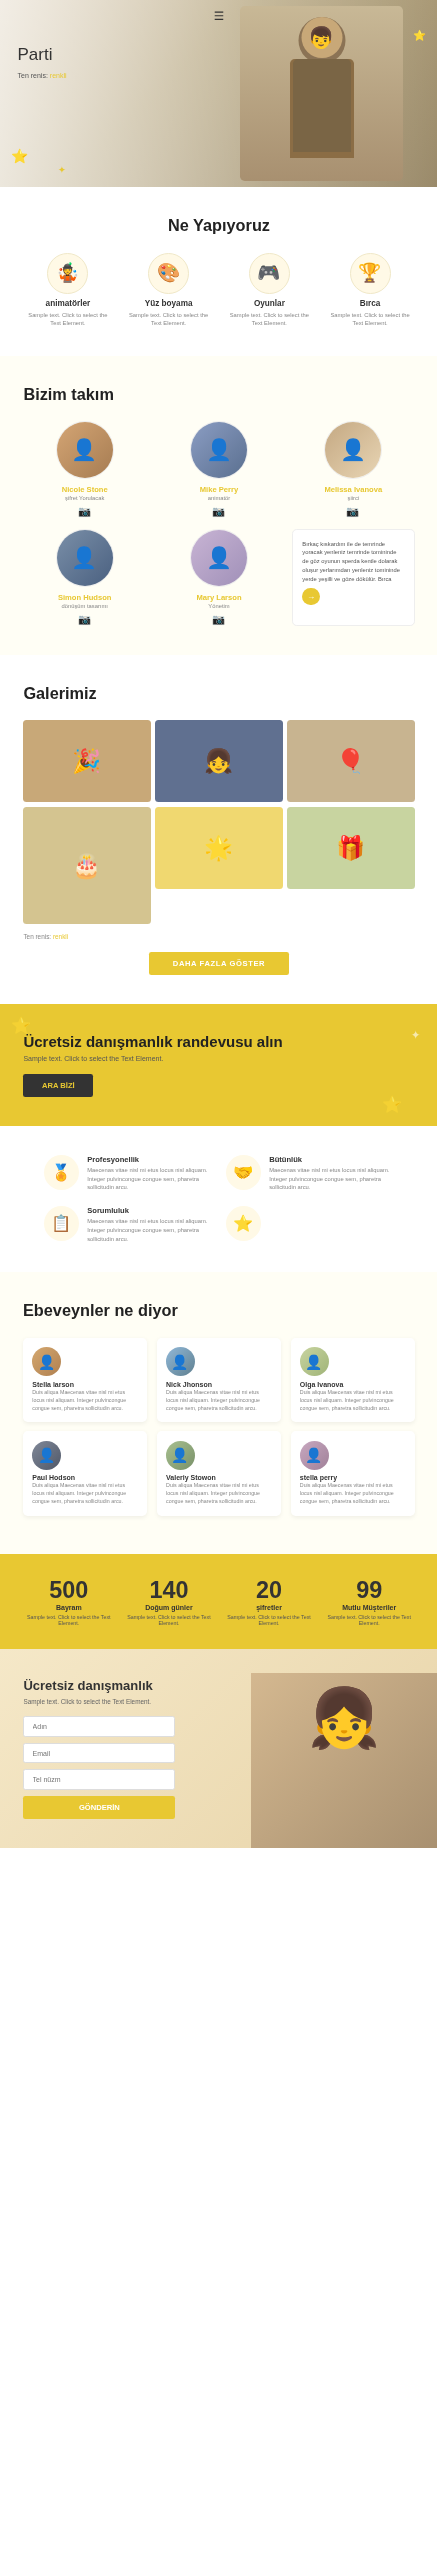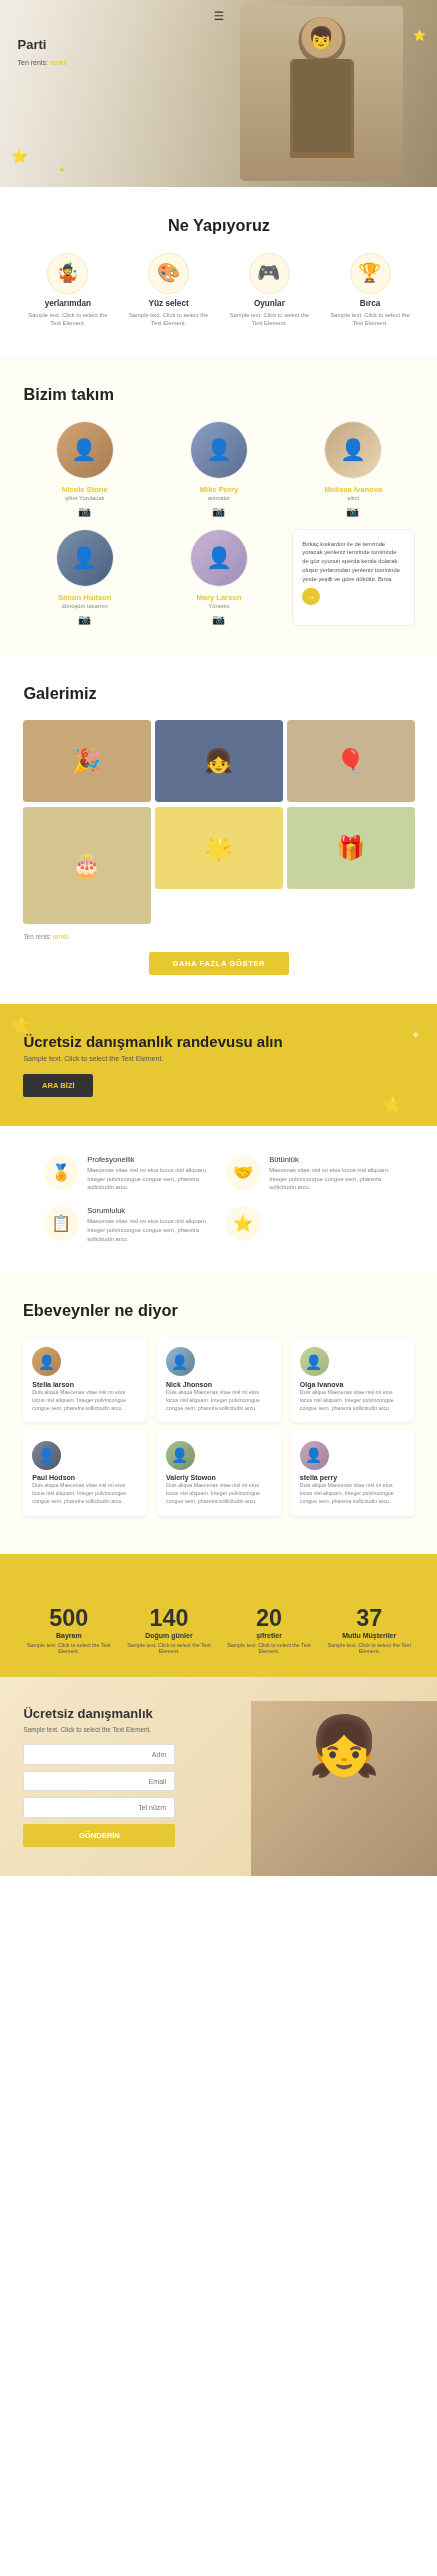--- a/index.html
+++ b/index.html
@@ -49,24 +49,24 @@
       position: absolute; left: 17.5px; top: 35px;
     }
     .hero-title {
       font-size: 27px;
       font-weight: 900;
       color: #e8c832;
       line-height: 1.1;
       font-style: italic;
     }
     .hero-subtitle {
-      font-size: 13px;
-      font-weight: 700;
+      font-size: 17px;
+      font-weight: 400;
       color: #333;
-      margin-top: 2px;
+      margin-top: 10px;
     }
     .hero-nav {
       margin-top: 7px;
       font-size: 7px;
       color: #555;
     }
     .hero-nav a { color: #e8c832; text-decoration: none; }
     .hamburger {
       position: absolute; top: 8.8px; left: 50%; transform: translateX(-50%);
       font-size: 11.7px; color: #333; cursor: pointer;
@@ -259,21 +259,21 @@
     }
     .why-item { display: flex; gap: 8.2px; align-items: flex-start; text-align: left; }
     .why-icon {
       width: 35px; height: 35px;
       flex-shrink: 0;
       background: #fff9e6;
       border-radius: 50%;
       display: flex; align-items: center; justify-content: center;
       font-size: 16.3px;
     }
-    .why-name { font-size: 7.6px; font-weight: 400; color: #333; margin-bottom: 2.3px; }
+    .why-name { font-size: 7.6px; font-weight: 700; color: #333; margin-bottom: 2.3px; }
     .why-desc { font-size: 5.8px; color: #888; line-height: 1.5; }
 
     
     .testimonials-section { padding: 29px 23px; background: #fffef5; }
     .testimonials-grid {
       display: grid;
       grid-template-columns: repeat(3, 1fr);
       gap: 9.3px;
       margin-bottom: 9.3px;
     }
@@ -302,21 +302,20 @@
     
     .stats-section {
       background: #e8c832;
       padding: 23.4px 23.4px;
     }
     .stats-grid {
       display: grid;
       grid-template-columns: repeat(4, 1fr);
       gap: 9.3px;
       text-align: center;
-      margin-top: 28px;
     }
     .stat-number {
       font-size: 23.4px;
       font-weight: 900;
       color: #333;
     }
     .stat-label { font-size: 7px; font-weight: 600; color: #333; margin-bottom: 2.3px; }
     .stat-desc { font-size: 5.3px; color: #555; }
 
     
@@ -330,21 +329,20 @@
     .final-content { position: relative; z-index: 2; max-width: 187px; }
     .final-title { font-size: 13px; font-weight: 700; color: #333; margin-bottom: 4.7px; }
     .final-desc { font-size: 6.4px; color: #666; margin-bottom: 11.7px; }
     .final-form { display: flex; flex-direction: column; gap: 5.8px; max-width: 152px; }
     .final-form input {
       padding: 5.8px 8.2px;
       border: 0.6px solid #ddd;
       border-radius: 2.3px;
       font-size: 7px;
       outline: none;
-      text-align: right;
     }
     .final-form button {
       background: #e8c832;
       color: #fff;
       border: none;
       padding: 7px;
       border-radius: 2.3px;
       font-size: 7.6px;
       font-weight: 600;
       cursor: pointer;
@@ -398,26 +396,26 @@
   <span class="star-deco star1">⭐</span>
   <span class="star-deco star2">✦</span>
   <span class="star-deco star3">⭐</span>
 </section>
 
 <section class="section">
   <h2 class="section-title">Ne Yapıyoruz</h2>
   <div class="services-grid">
   <div class="service-item">
     <div class="service-icon">🤹</div>
-    <div class="service-name">yerlarımdan</div>
+    <div class="service-name">animatörler</div>
     <div class="service-desc">Sample text. Click to select the Text Element.</div>
   </div>
       <div class="service-item">
     <div class="service-icon">🎨</div>
-    <div class="service-name">Yüz select</div>
+    <div class="service-name">Yüz boyama</div>
     <div class="service-desc">Sample text. Click to select the Text Element.</div>
   </div>
       <div class="service-item">
     <div class="service-icon">🎮</div>
     <div class="service-name">Oyunlar</div>
     <div class="service-desc">Sample text. Click to select the Text Element.</div>
   </div>
       <div class="service-item">
     <div class="service-icon">🏆</div>
     <div class="service-name">Bırca</div>
@@ -622,21 +620,21 @@
     <div class="stat-number">140</div>
     <div class="stat-label">Doğum günler</div>
     <div class="stat-desc">Sample text. Click to select the Text Element.</div>
   </div>
       <div>
     <div class="stat-number">20</div>
     <div class="stat-label">şifretler</div>
     <div class="stat-desc">Sample text. Click to select the Text Element.</div>
   </div>
       <div>
-    <div class="stat-number">37</div>
+    <div class="stat-number">99</div>
     <div class="stat-label">Mutlu Müşteriler</div>
     <div class="stat-desc">Sample text. Click to select the Text Element.</div>
   </div>
     </div>
 </section>
 
 <section class="final-section">
   <div class="final-content">
     <h2 class="final-title">Ücretsiz danışmanlık</h2>
     <p class="final-desc">Sample text. Click to select the Text Element.</p>

